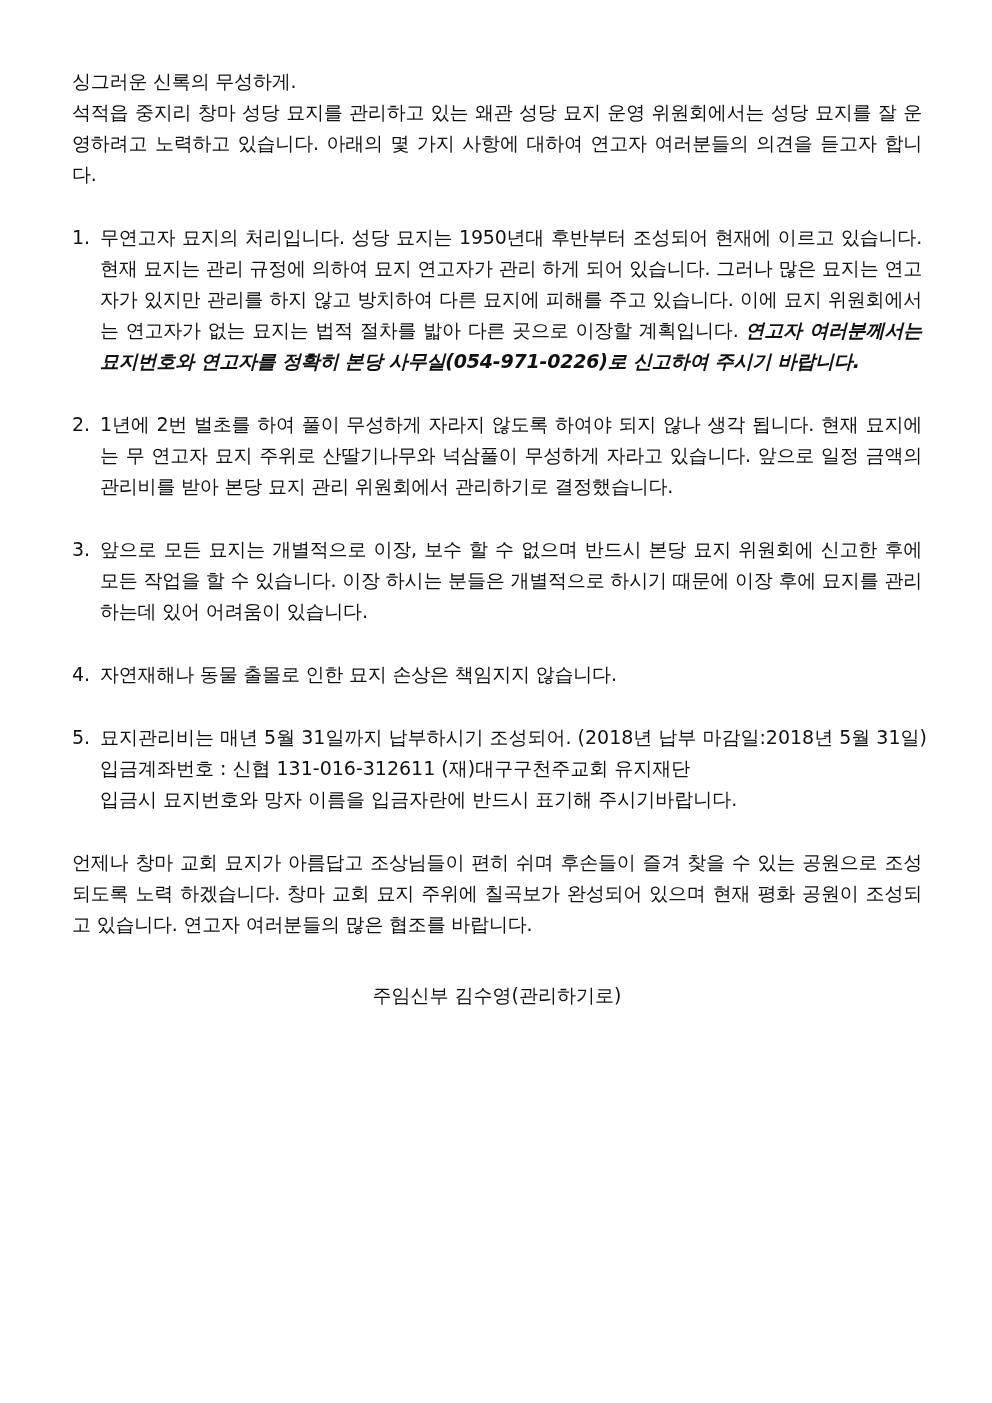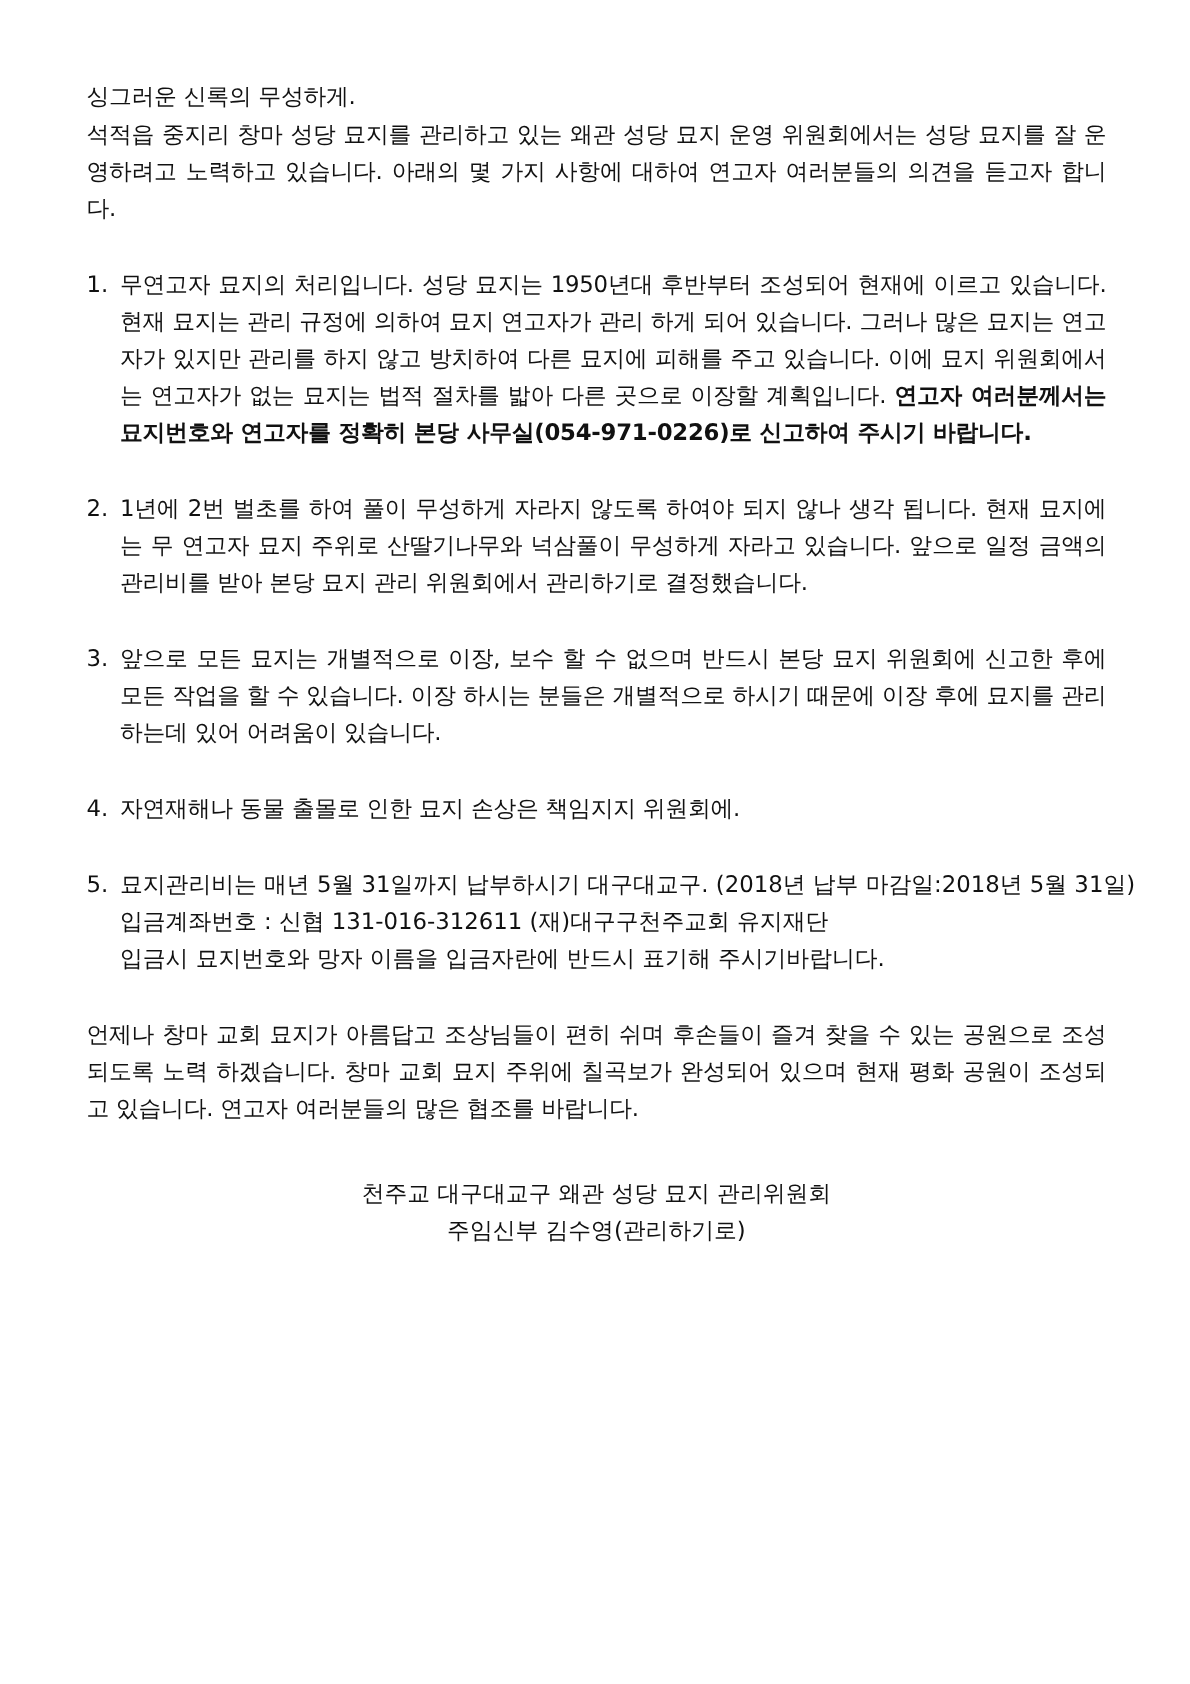--- a/index.html
+++ b/index.html
@@ -7,21 +7,21 @@
     width: 992px; height: 1403px; position: relative; overflow: hidden;
     font-family: "DejaVu Sans", "Liberation Sans", sans-serif;
     color: #111111;
   }
   .page { position: absolute; left: 72px; top: 66px; width: 850px; }
   .p { font-size: 19px; line-height: 31px; text-align: justify; margin: 0; letter-spacing: -0.2px; }
   .intro { margin-bottom: 32px; }
   .item { position: relative; padding-left: 28px; margin-bottom: 32px; }
   .item .num { position: absolute; left: 0; top: 0; font-size: 19px; line-height: 31px; }
   .item .p + .p { margin-top: 0; }
-  .bold { font-weight: bold; }
+  .bold { font-weight: bold; font-style: italic; }
   .line { font-size: 19px; line-height: 31px; margin: 0; white-space: nowrap; }
   .closing { margin-bottom: 40px; }
   .sign { text-align: center; font-size: 19px; line-height: 31px; margin: 0; }
 </style>
 </head>
 <body>
 
 <div class="page">
   <p class="p">싱그러운 신록의 무성하게.</p>
   <p class="p intro">석적읍 중지리 창마 성당 묘지를 관리하고 있는 왜관 성당 묘지 운영 위원회에서는 성당 묘지를 잘 운영하려고 노력하고 있습니다. 아래의 몇 가지 사항에 대하여 연고자 여러분들의 의견을 듣고자 합니다.</p>
@@ -36,29 +36,28 @@
     <p class="p">1년에 2번 벌초를 하여 풀이 무성하게 자라지 않도록 하여야 되지 않나 생각 됩니다. 현재 묘지에는 무 연고자 묘지 주위로 산딸기나무와 넉삼풀이 무성하게 자라고 있습니다. 앞으로 일정 금액의 관리비를 받아 본당 묘지 관리 위원회에서 관리하기로 결정했습니다.</p>
   </div>
 
   <div class="item">
     <span class="num">3.</span>
     <p class="p">앞으로 모든 묘지는 개별적으로 이장, 보수 할 수 없으며 반드시 본당 묘지 위원회에 신고한 후에 모든 작업을 할 수 있습니다. 이장 하시는 분들은 개별적으로 하시기 때문에 이장 후에 묘지를 관리 하는데 있어 어려움이 있습니다.</p>
   </div>
 
   <div class="item">
     <span class="num">4.</span>
-    <p class="p">자연재해나 동물 출몰로 인한 묘지 손상은 책임지지 위원회에.</p>
+    <p class="p">자연재해나 동물 출몰로 인한 묘지 손상은 책임지지 않습니다.</p>
   </div>
 
   <div class="item">
     <span class="num">5.</span>
-    <p class="line">묘지관리비는 매년 5월 31일까지 납부하시기 대구대교구. (2018년 납부 마감일:2018년 5월 31일)</p>
+    <p class="line">묘지관리비는 매년 5월 31일까지 납부하시기 조성되어. (2018년 납부 마감일:2018년 5월 31일)</p>
     <p class="line">입금계좌번호 : 신협 131-016-312611 (재)대구구천주교회 유지재단</p>
     <p class="line">입금시 묘지번호와 망자 이름을 입금자란에 반드시 표기해 주시기바랍니다.</p>
   </div>
 
   <p class="p closing">언제나 창마 교회 묘지가 아름답고 조상님들이 편히 쉬며 후손들이 즐겨 찾을 수 있는 공원으로 조성 되도록 노력 하겠습니다. 창마 교회 묘지 주위에 칠곡보가 완성되어 있으며 현재 평화 공원이 조성되고 있습니다. 연고자 여러분들의 많은 협조를 바랍니다.</p>
 
   <div>
-    <p class="sign">천주교 대구대교구 왜관 성당 묘지 관리위원회</p>
     <p class="sign">주임신부 김수영(관리하기로)</p>
   </div>
 </div>
 
 </body></html>

